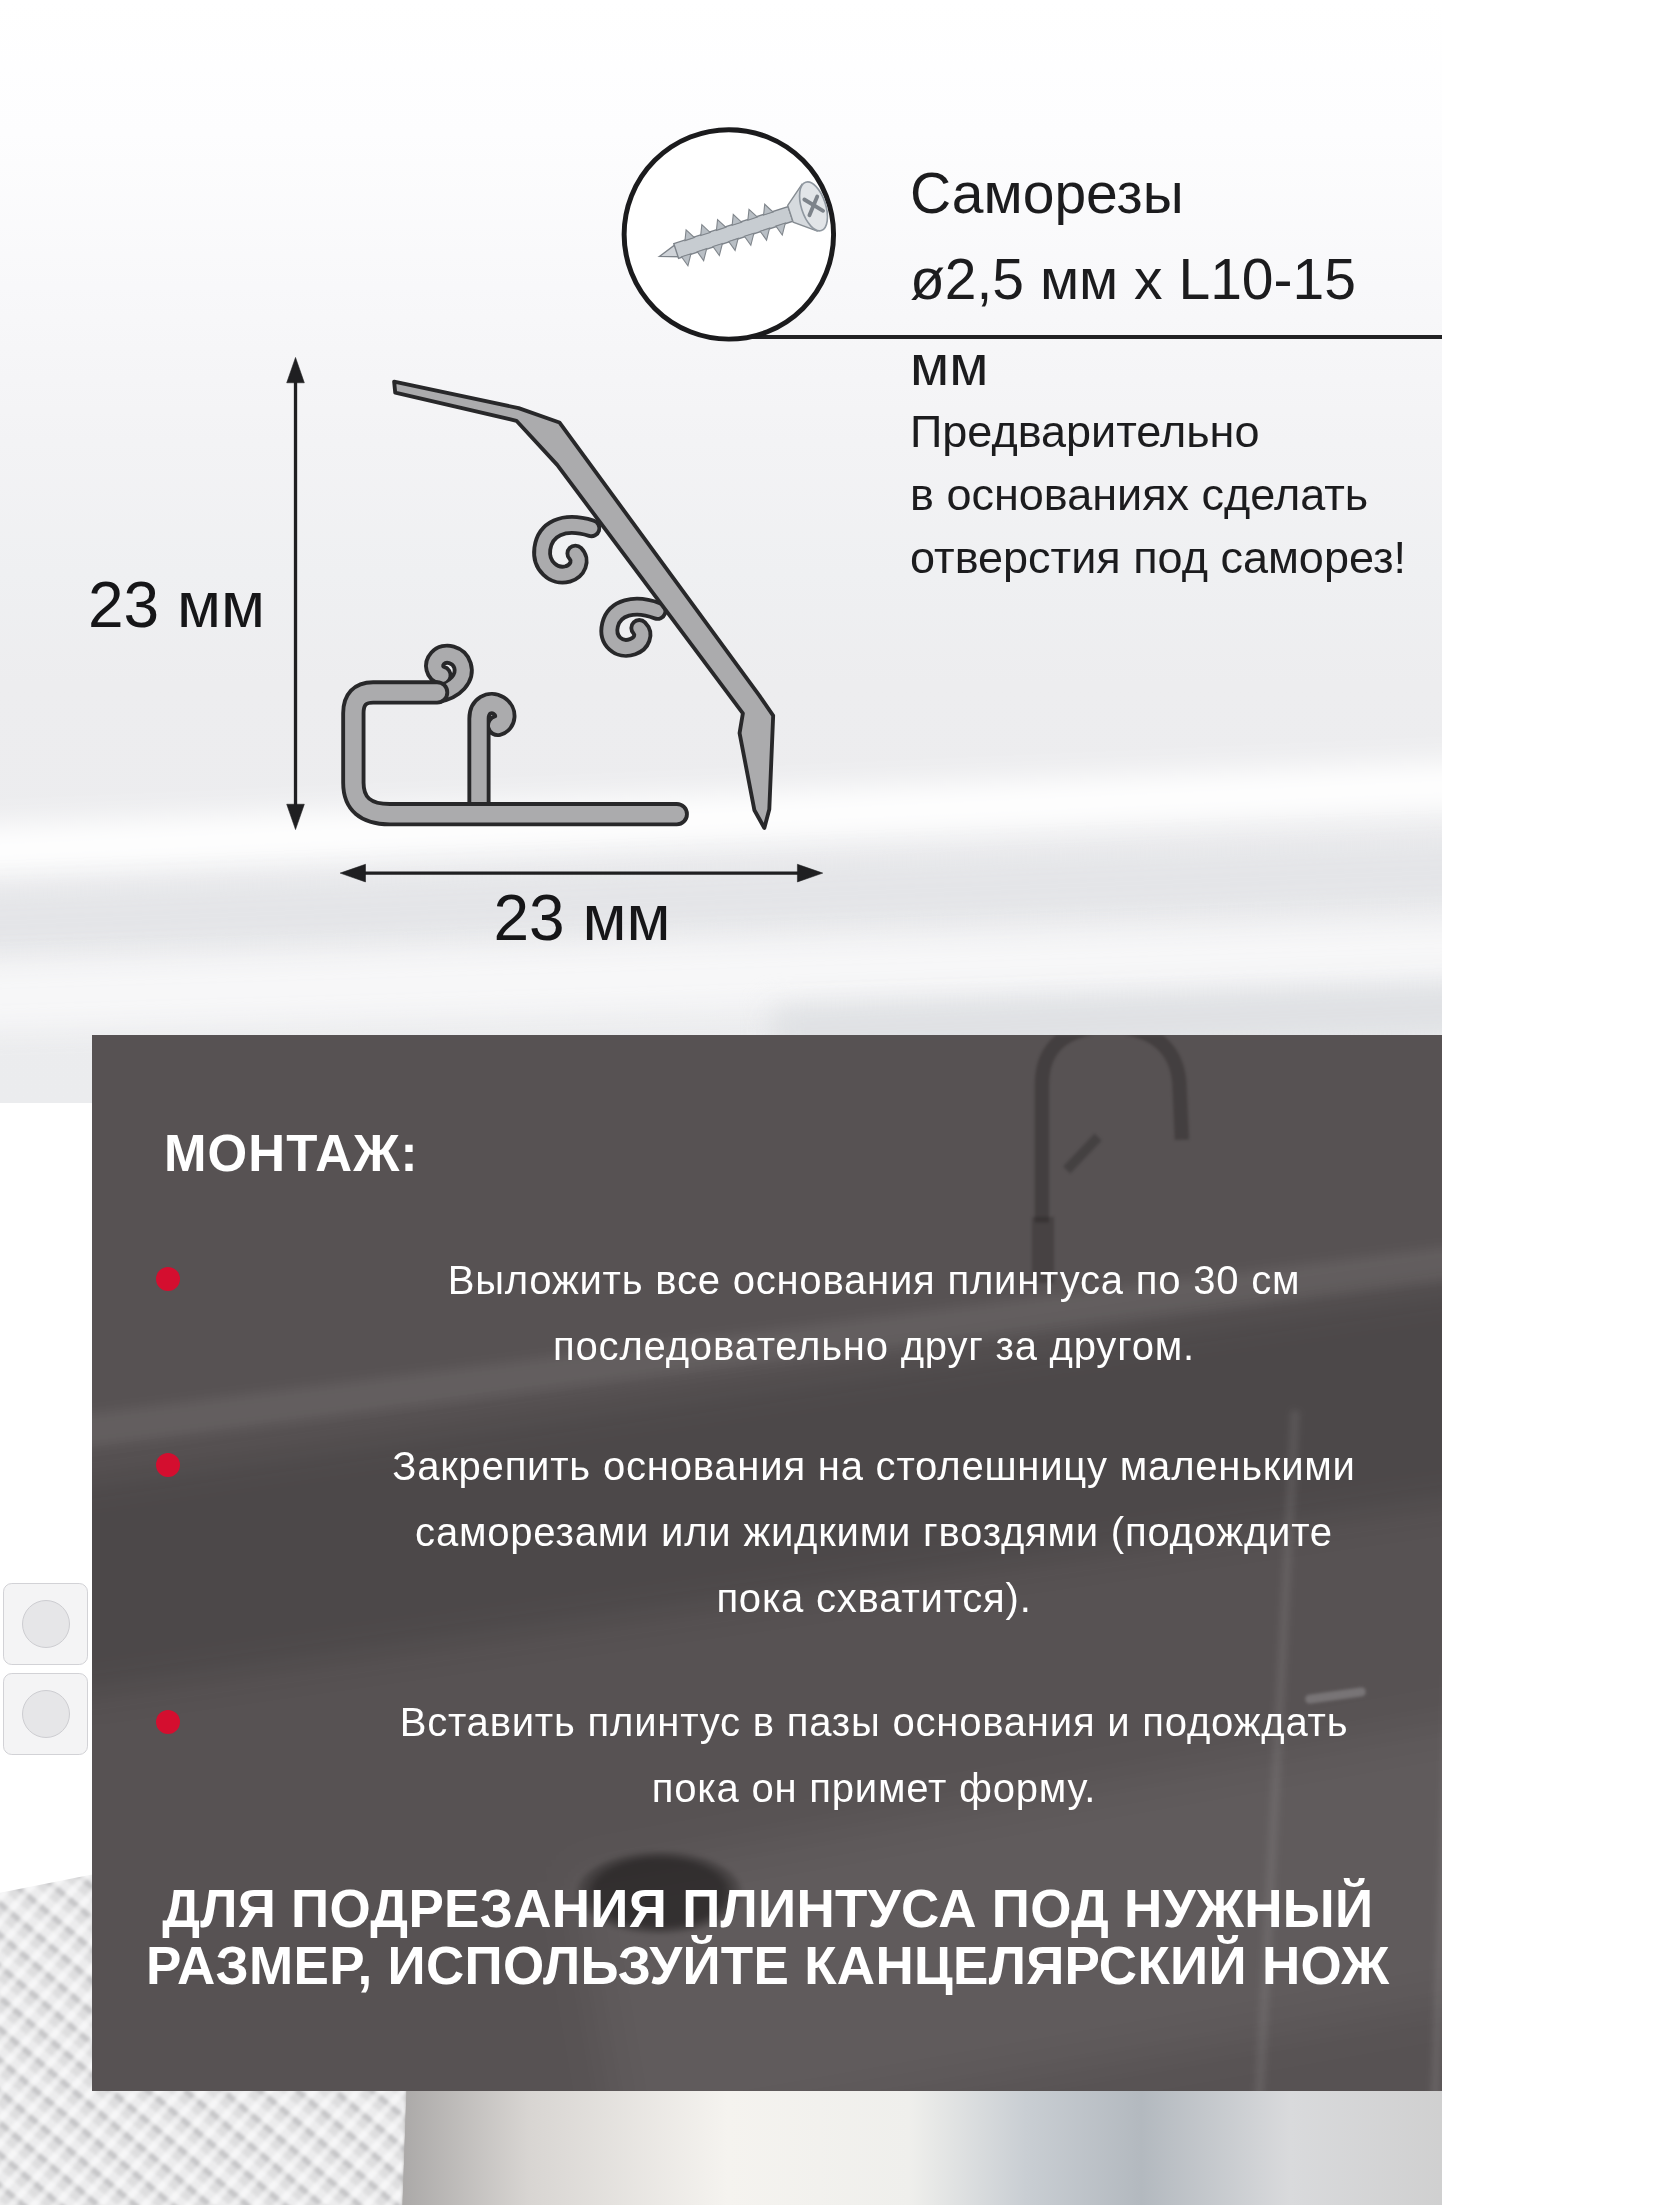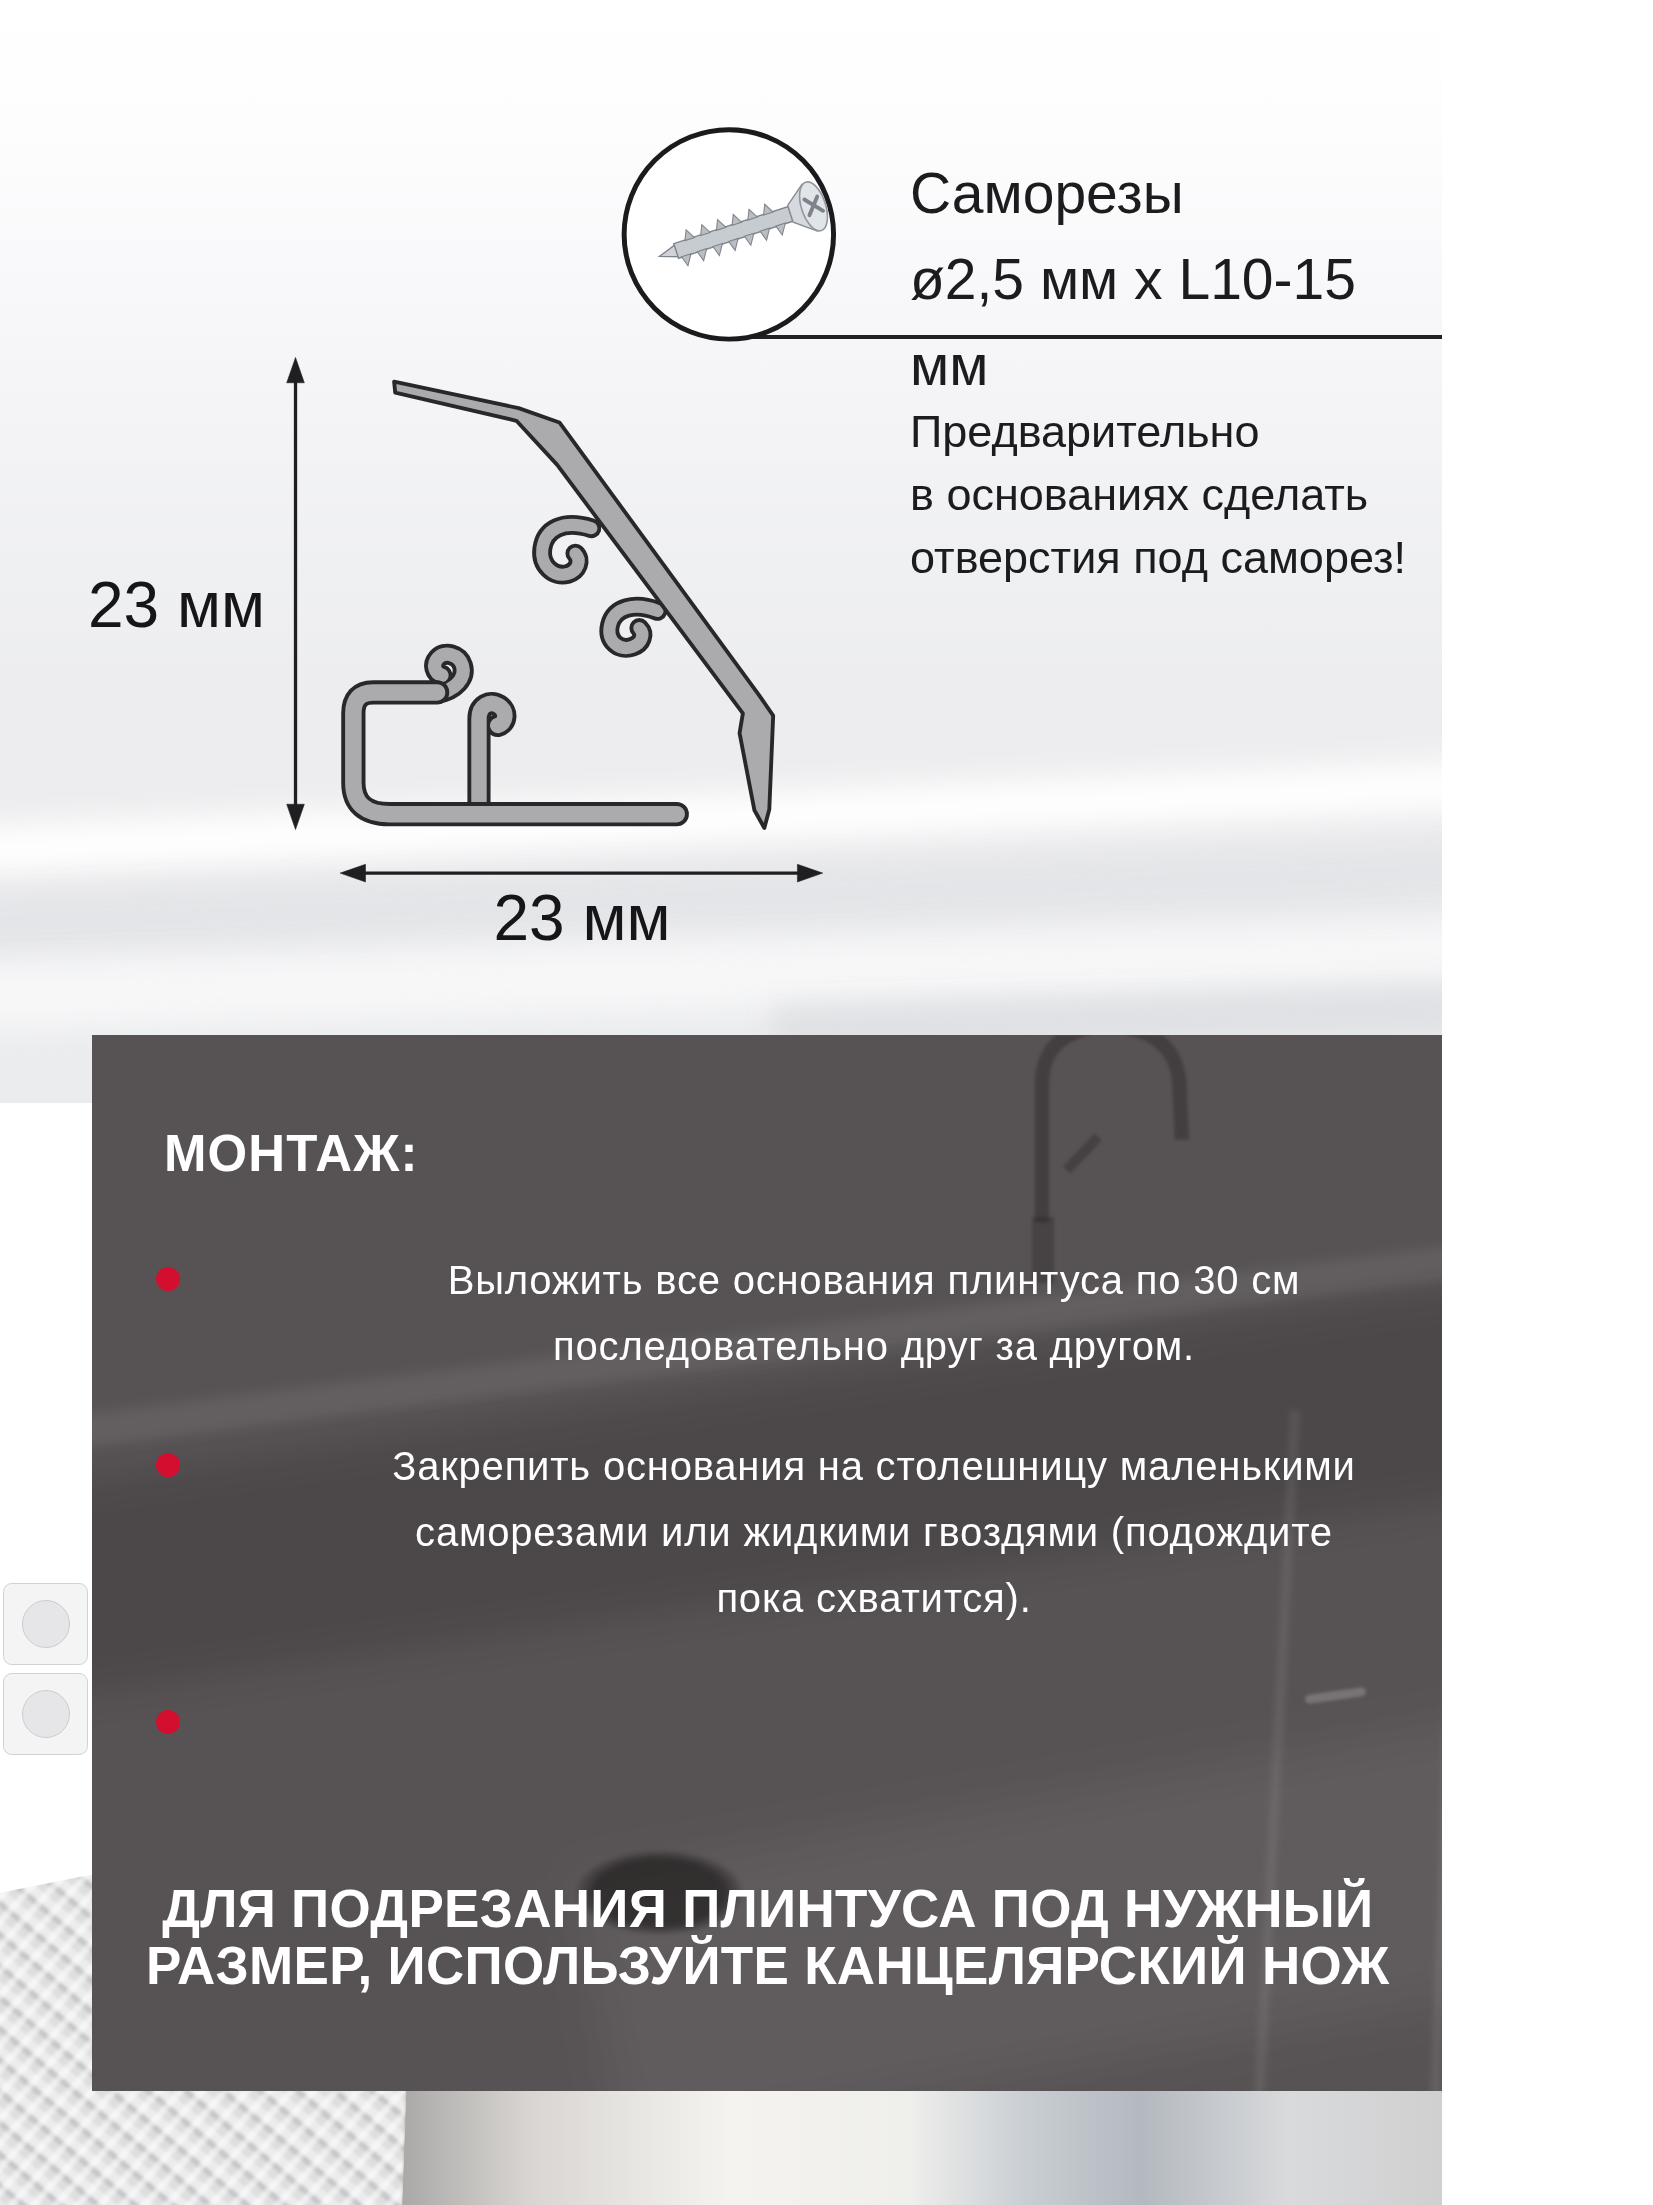--- a/index.html
+++ b/index.html
@@ -169,19 +169,21 @@
     <div class="abs bullet-dot" style="left: 64px; top: 232px; background-color: rgb(212, 14, 47);"></div>
     <div class="abs bullet-text" style="top:212px;">Выложить все основания плинтуса по 30 см
 последовательно друг за другом.</div>
 
     <div class="abs bullet-dot" style="left: 64px; top: 418px; background-color: rgb(212, 14, 47);"></div>
     <div class="abs bullet-text" style="top:398px;">Закрепить основания на столешницу маленькими
 саморезами или жидкими гвоздями (подождите
 пока схватится).</div>
 
     <div class="abs bullet-dot" style="left: 64px; top: 675px; background-color: rgb(212, 14, 47);"></div>
+    <div class="abs bullet-text" style="top:654px;">Вставить плинтус в пазы основания и подождать
+пока он примет форму.</div>
 
     <div class="abs panel-footer">ДЛЯ ПОДРЕЗАНИЯ ПЛИНТУСА ПОД НУЖНЫЙ
 РАЗМЕР, ИСПОЛЬЗУЙТЕ КАНЦЕЛЯРСКИЙ НОЖ</div>
   </div>
 
 </div>
 
 
 </body></html>

